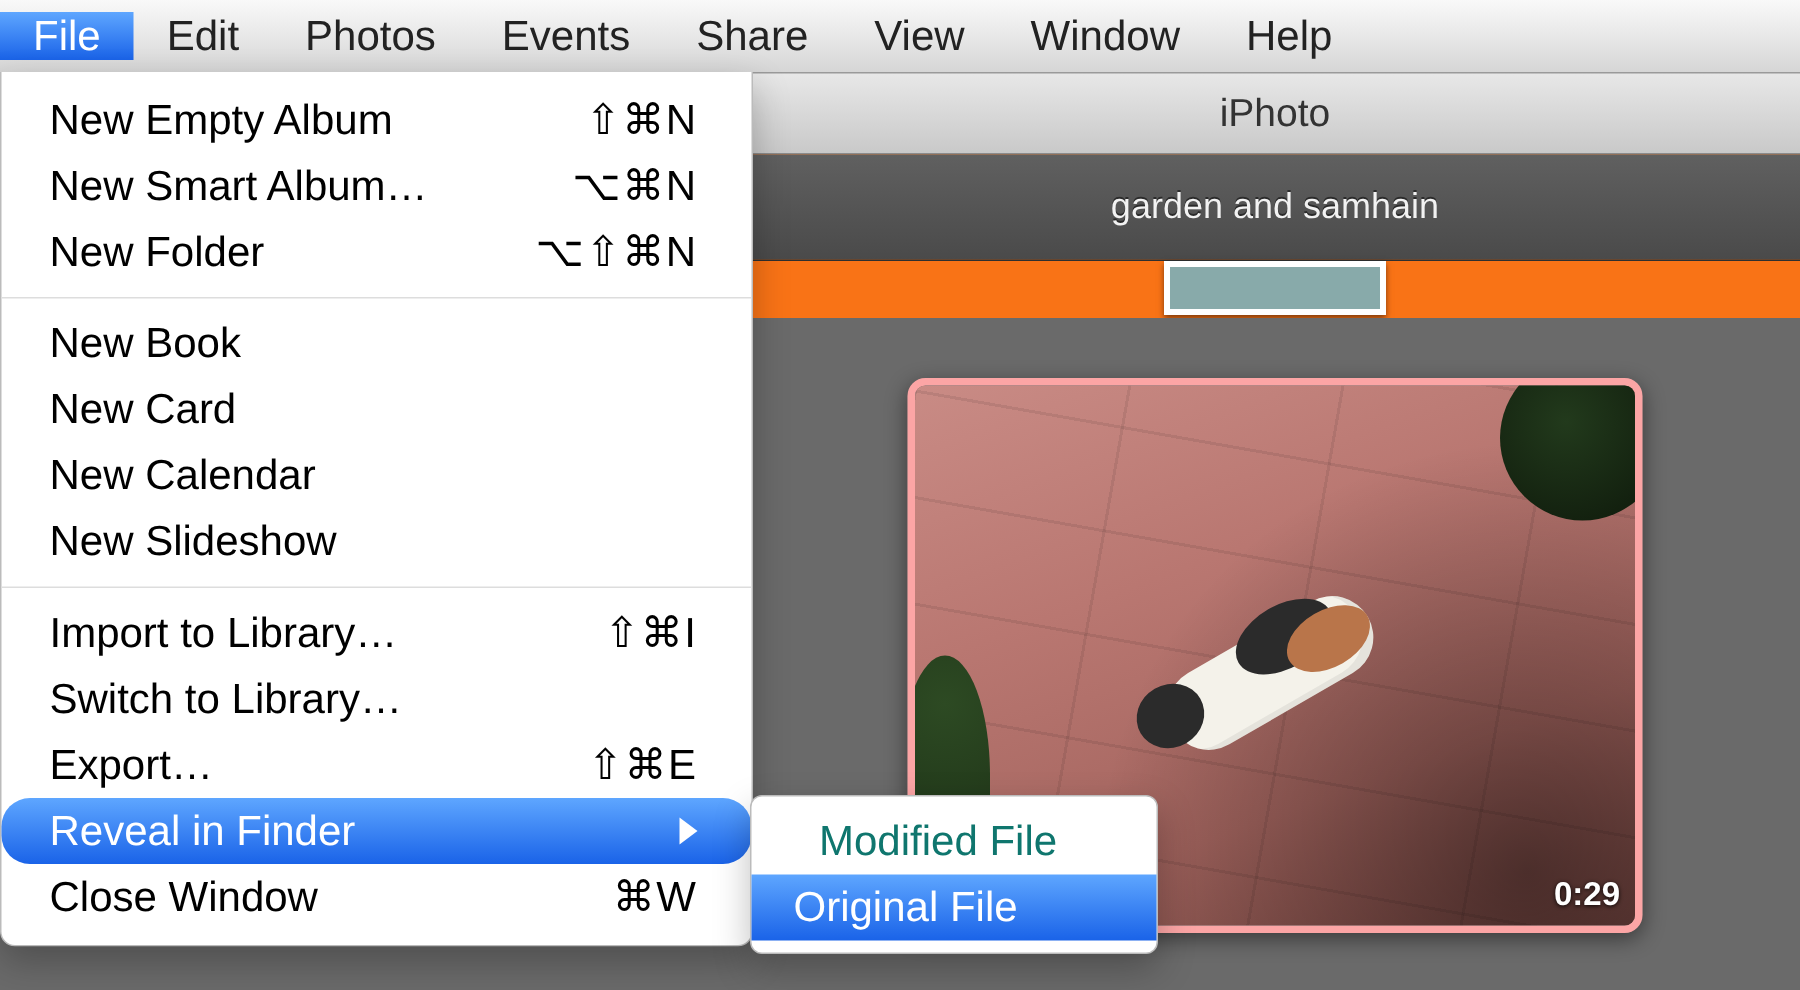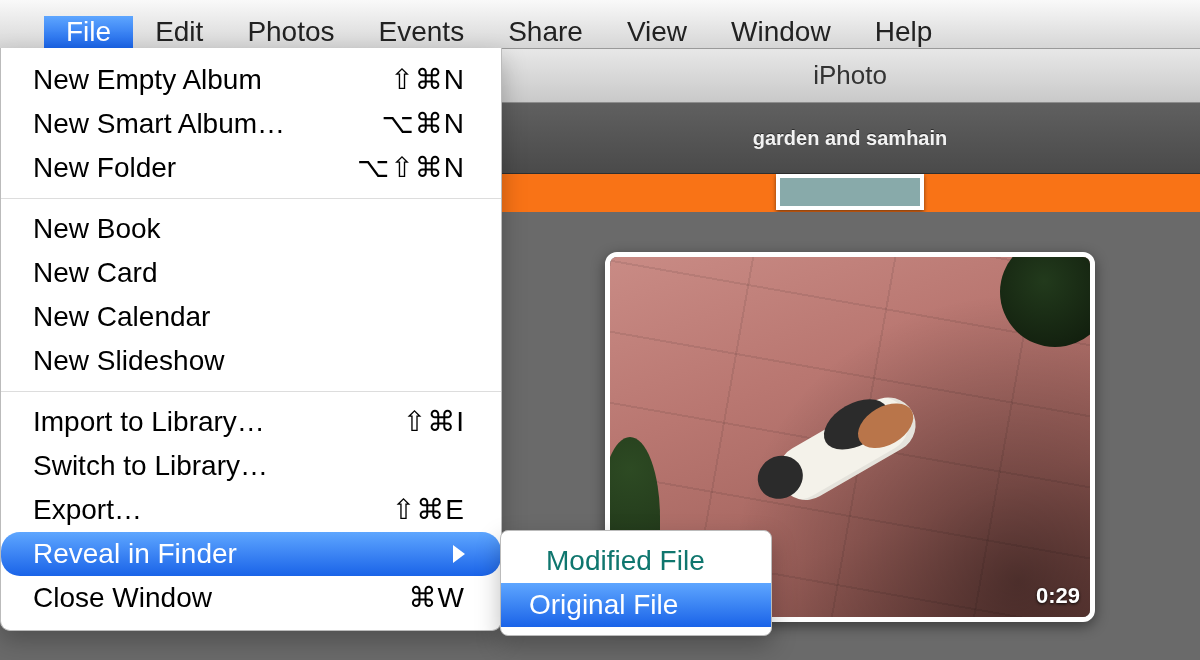--- a/index.html
+++ b/index.html
@@ -12,23 +12,22 @@
     background: #6a6a6a;
   }
   
   .menubar {
     position: absolute;
     top: 0; left: 0; right: 0;
     height: 48px;
     background: linear-gradient(#f9f9f9, #d6d6d6);
     border-bottom: 1px solid #9a9a9a;
     display: flex;
-    align-items: flex-end;
+    align-items: center;
     z-index: 10;
-    padding-left: 44px;
   }
   .menubar .mitem {
     display: flex;
     align-items: center;
     padding: 0 22px;
     font-size: 28px;
     color: #222;
     cursor: default;
   }
   .menubar .mitem.active {
@@ -122,22 +121,22 @@
     font-size: 26px;
     color: #333;
   }
   .eventbar {
     height: 70px;
     background: linear-gradient(#606060, #4a4a4a);
     border-bottom: 1px solid #2f2f2f;
     display: flex;
     align-items: center;
     justify-content: center;
-    font-size: 20px;
-    font-weight: bold;
+    font-size: 24px;
+    font-weight: normal;
     color: #f2f2f2;
     text-shadow: 0 -1px 0 rgba(0,0,0,0.5);
   }
   .thumbstrip {
     height: 40px;
     display:flex;
     justify-content:center;
   }
   .thumbstrip .tiny {
      width:140px; height:28px;
@@ -152,21 +151,21 @@
     background: #6a6a6a;
     display:flex;
     justify-content:center;
     align-items:flex-start;
     padding-top:40px;
   }
   .video {
     position: relative;
     width: 480px;
     height: 360px;
-    border: 5px solid #ffffff;
+    border: 5px solid #fca5a5;
     border-radius: 12px;
     overflow: hidden;
     box-shadow: 0 4px 14px rgba(0,0,0,0.45);
   }
   .patio {
     position:absolute; inset:0;
     background:
       radial-gradient(circle at 85% 90%, rgba(0,0,0,0.45), rgba(0,0,0,0) 55%),
       repeating-linear-gradient(10deg, rgba(0,0,0,0.08) 0 2px, transparent 2px 70px),
       repeating-linear-gradient(100deg, rgba(0,0,0,0.08) 0 2px, transparent 2px 140px),

